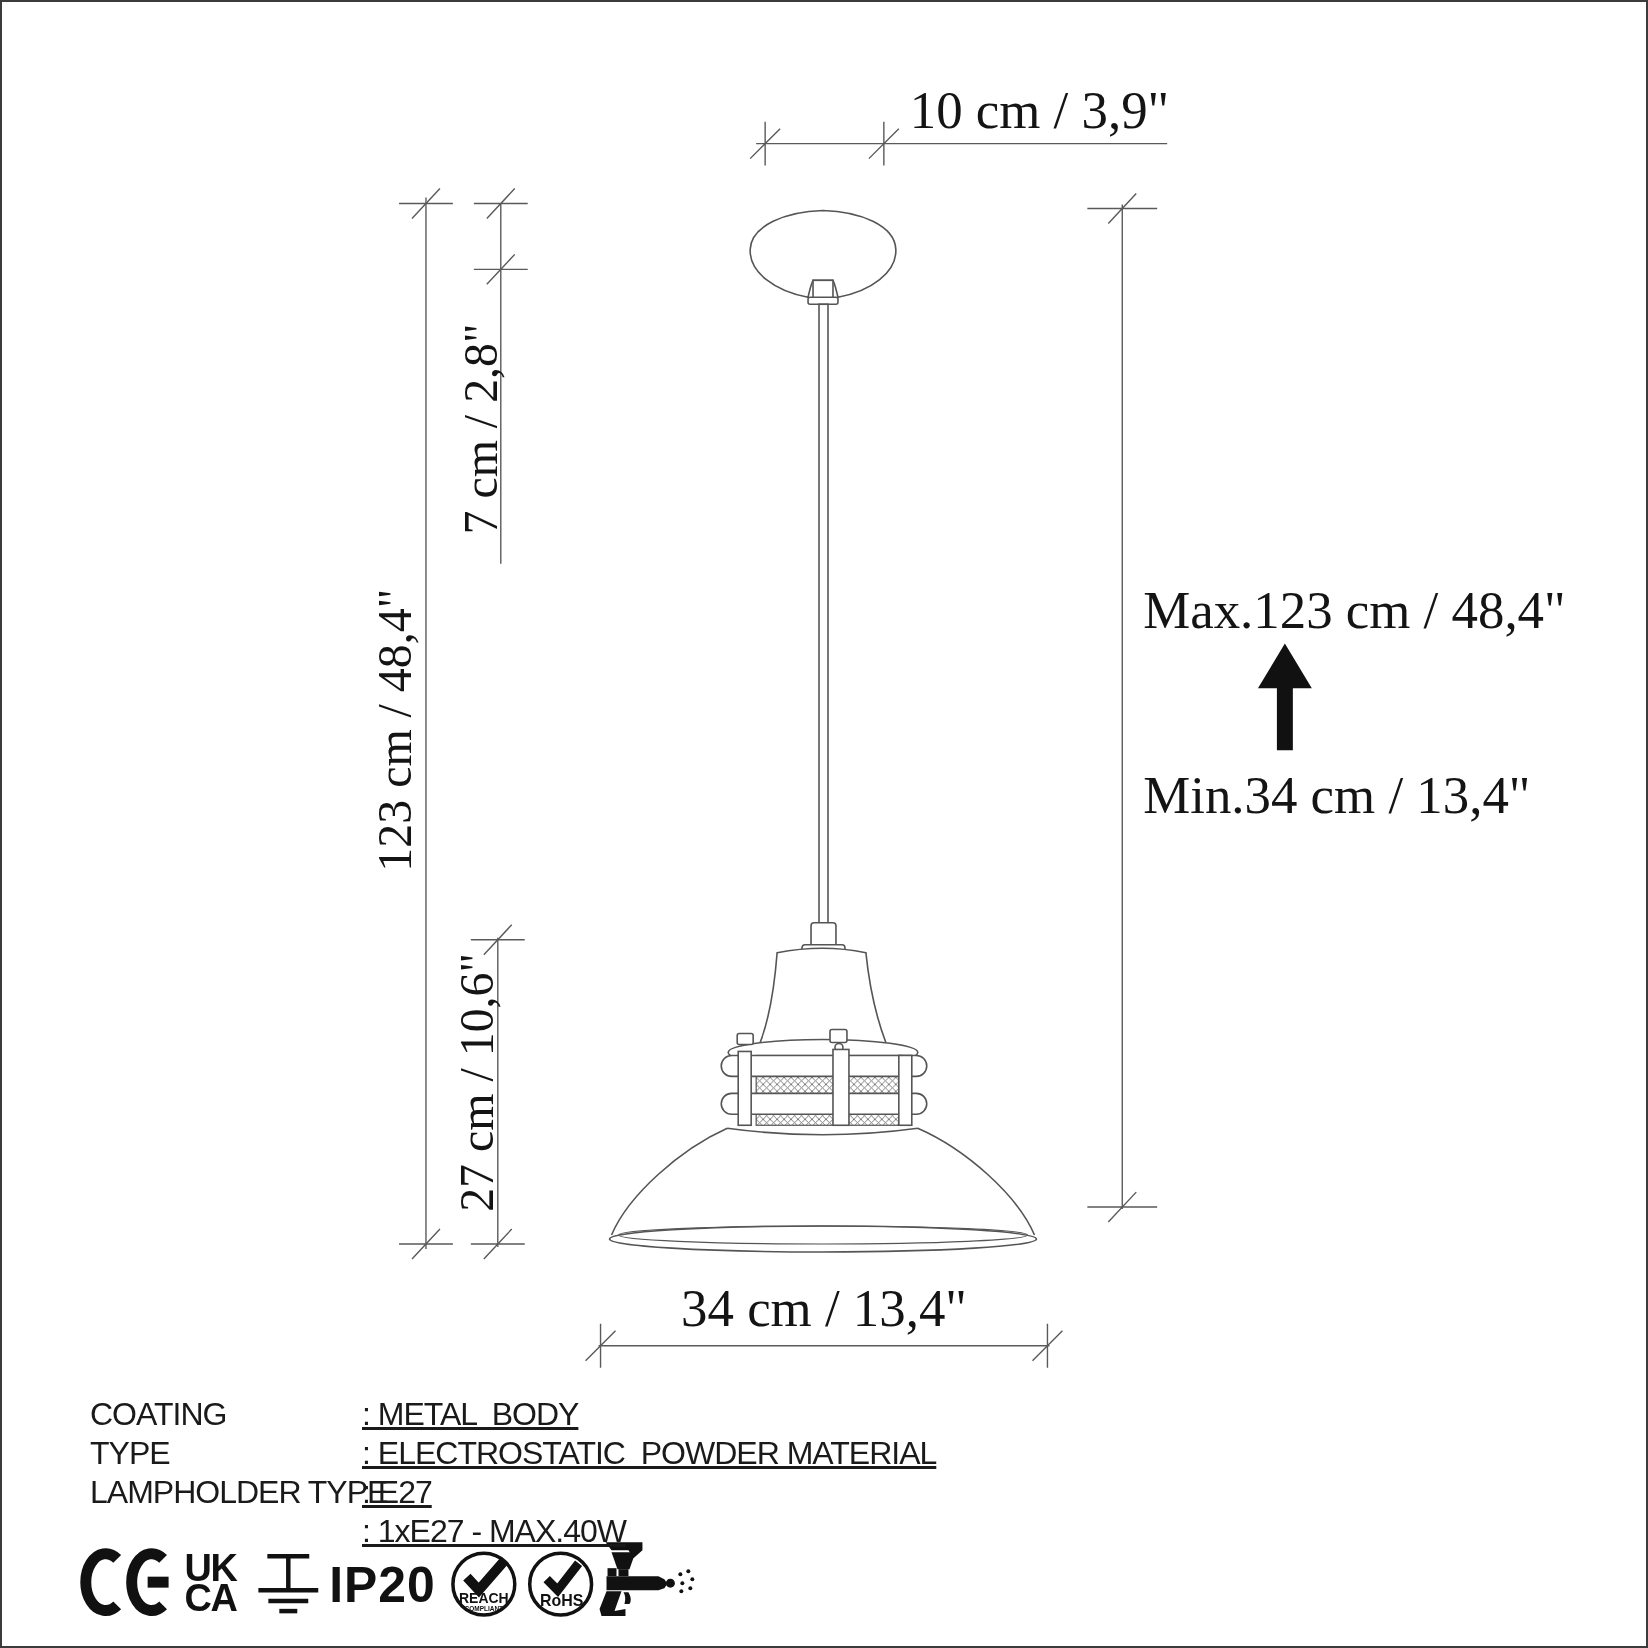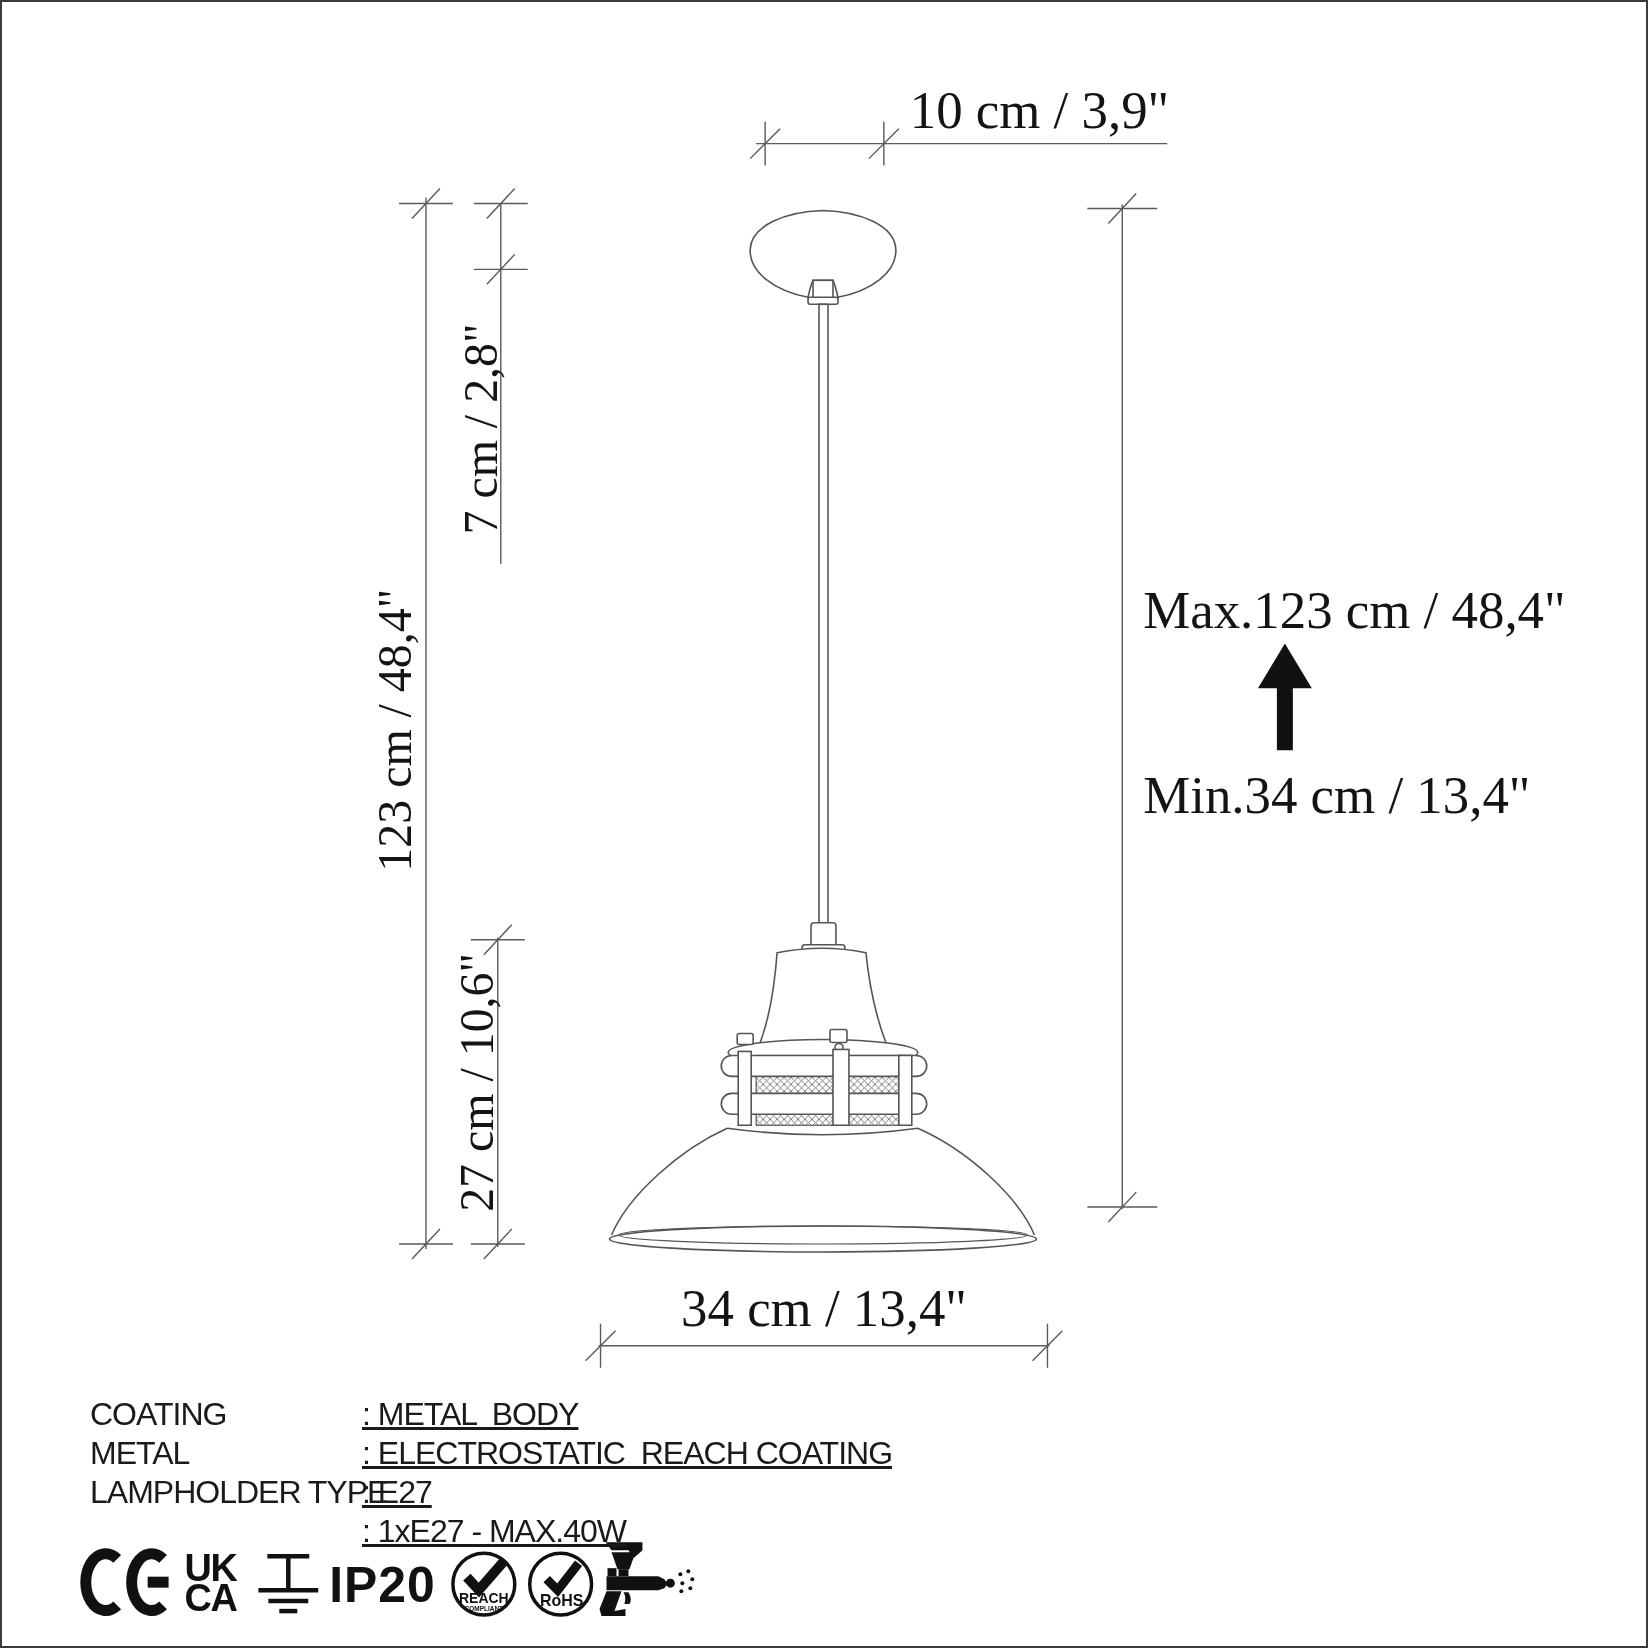--- a/index.html
+++ b/index.html
@@ -168,22 +168,22 @@
       </g>
     </g>
   </svg>
 
   <div class="specs">
     <div class="spec-row">
       <span class="spec-label">COATING</span>
       <span class="spec-value">: METAL  BODY</span>
     </div>
     <div class="spec-row">
-      <span class="spec-label">METAL</span>
-      <span class="spec-value">: ELECTROSTATIC  REACH COATING</span>
+      <span class="spec-label">TYPE</span>
+      <span class="spec-value">: ELECTROSTATIC  POWDER MATERIAL</span>
     </div>
     <div class="spec-row">
       <span class="spec-label">LAMPHOLDER TYPE</span>
       <span class="spec-value">: E27</span>
     </div>
     <div class="spec-row">
       <span class="spec-value">: 1xE27 - MAX.40W</span>
     </div>
   </div>
 

